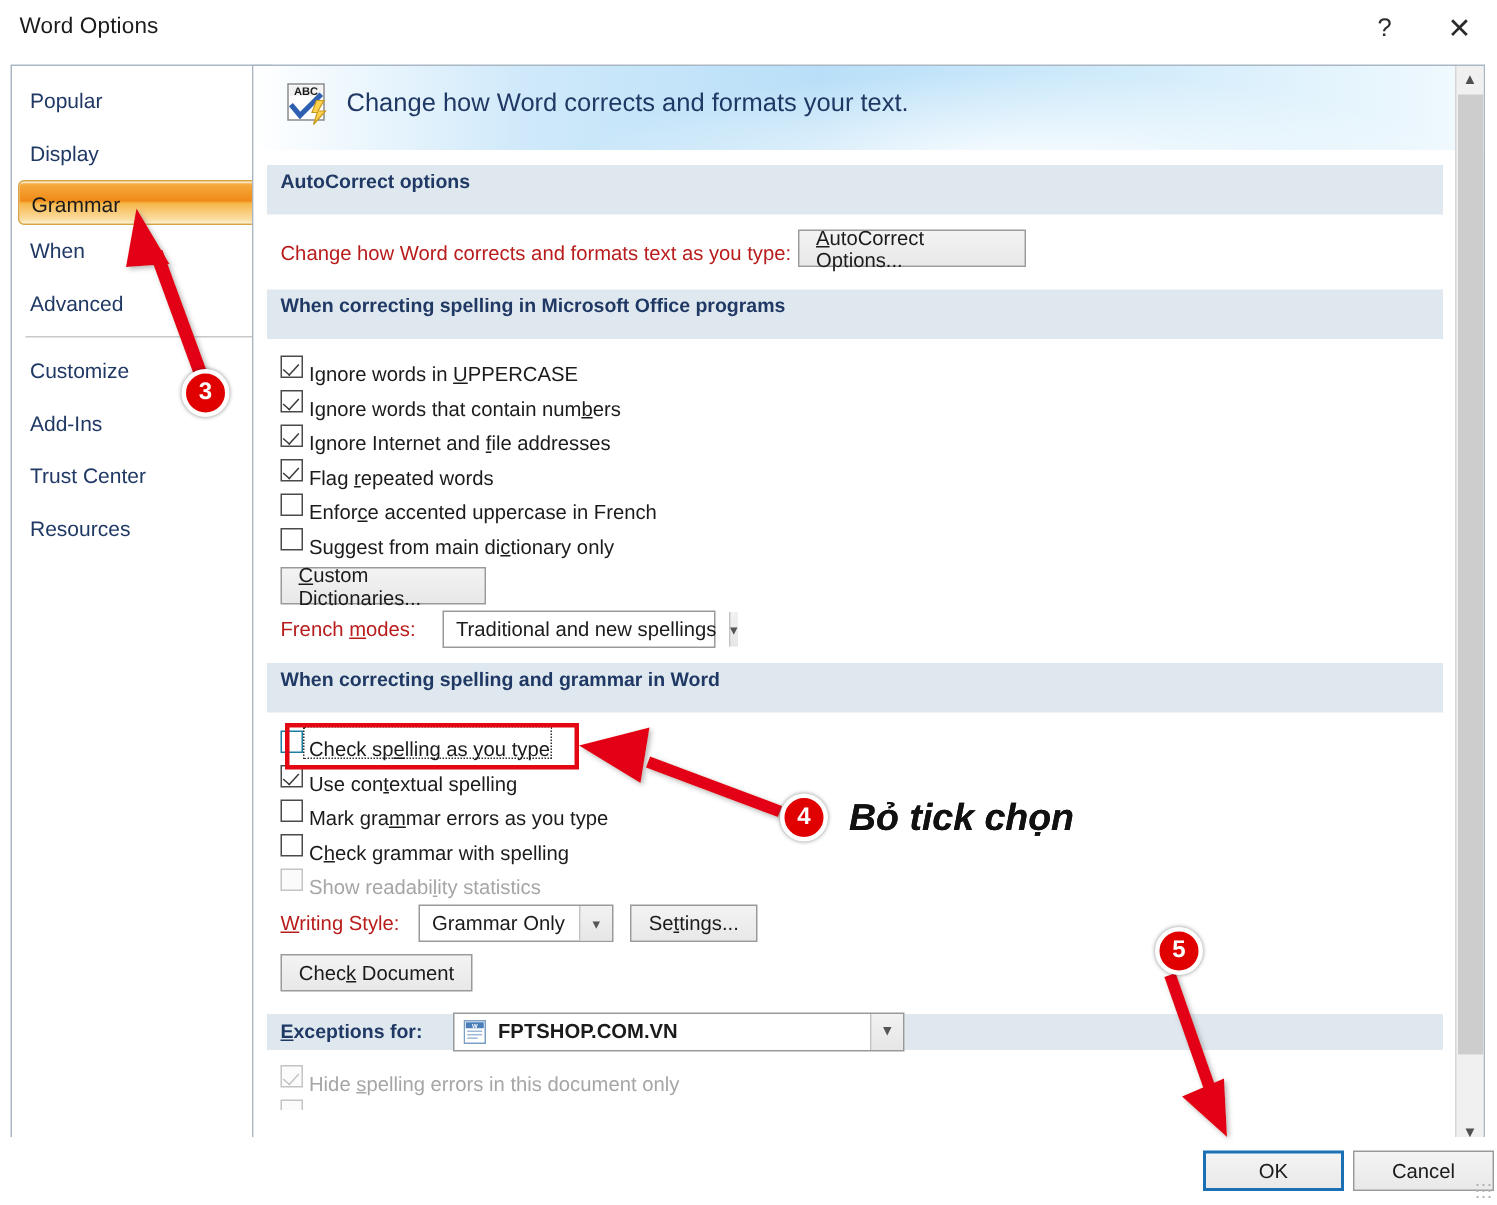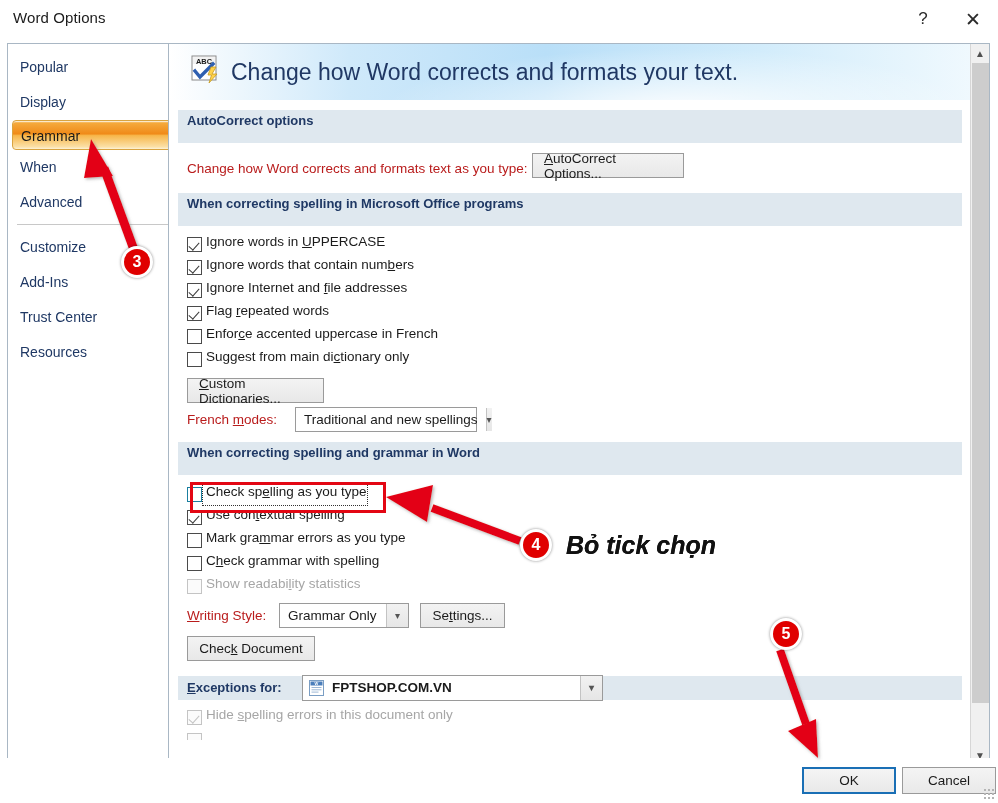--- a/index.html
+++ b/index.html
@@ -102,21 +102,21 @@
       radial-gradient(ellipse 420px 90px at 62% 120%, rgba(255,255,255,.95) 0%, rgba(255,255,255,0) 70%),
       linear-gradient(to right, #ffffff 0%, #cfe9fa 22%, #b9dff8 46%, #d2ecfb 72%, #f2fafe 100%);
     border-bottom: 1px solid #ffffff;
   }
   .banner-icon {
     position: absolute; left: 21px; top: 10px;
     width: 30px; height: 30px;
   }
   .banner-title {
     position: absolute; left: 62px; top: 15px;
-    font-size: 23px;
+    font-size: 17px;
     color: #203864;
   }
 
   
   .scroll-region {
     position: absolute; left: 0; top: 57px;
     width: 802px; height: 663px;
     background: #ffffff;
     overflow: hidden;
   }
@@ -132,21 +132,21 @@
     color: #1f3864;
   }
 
   .row { font-size: 13.5px; color: #b91c1c; }
 
   
   .cb-row {
     position: relative;
     height: 23px;
     padding-left: 37px;
-    display: flex; align-items: flex-start;
+    display: flex; align-items: flex-end;
     font-size: 13.5px; color: #1b1b1b;
     cursor: default;
   }
   .cb {
     position: absolute; left: 18px; top: 3px;
     width: 15px; height: 15px;
     border: 1px solid #4a4a4a;
     background: #ffffff;
   }
   .cb.checked::after {

